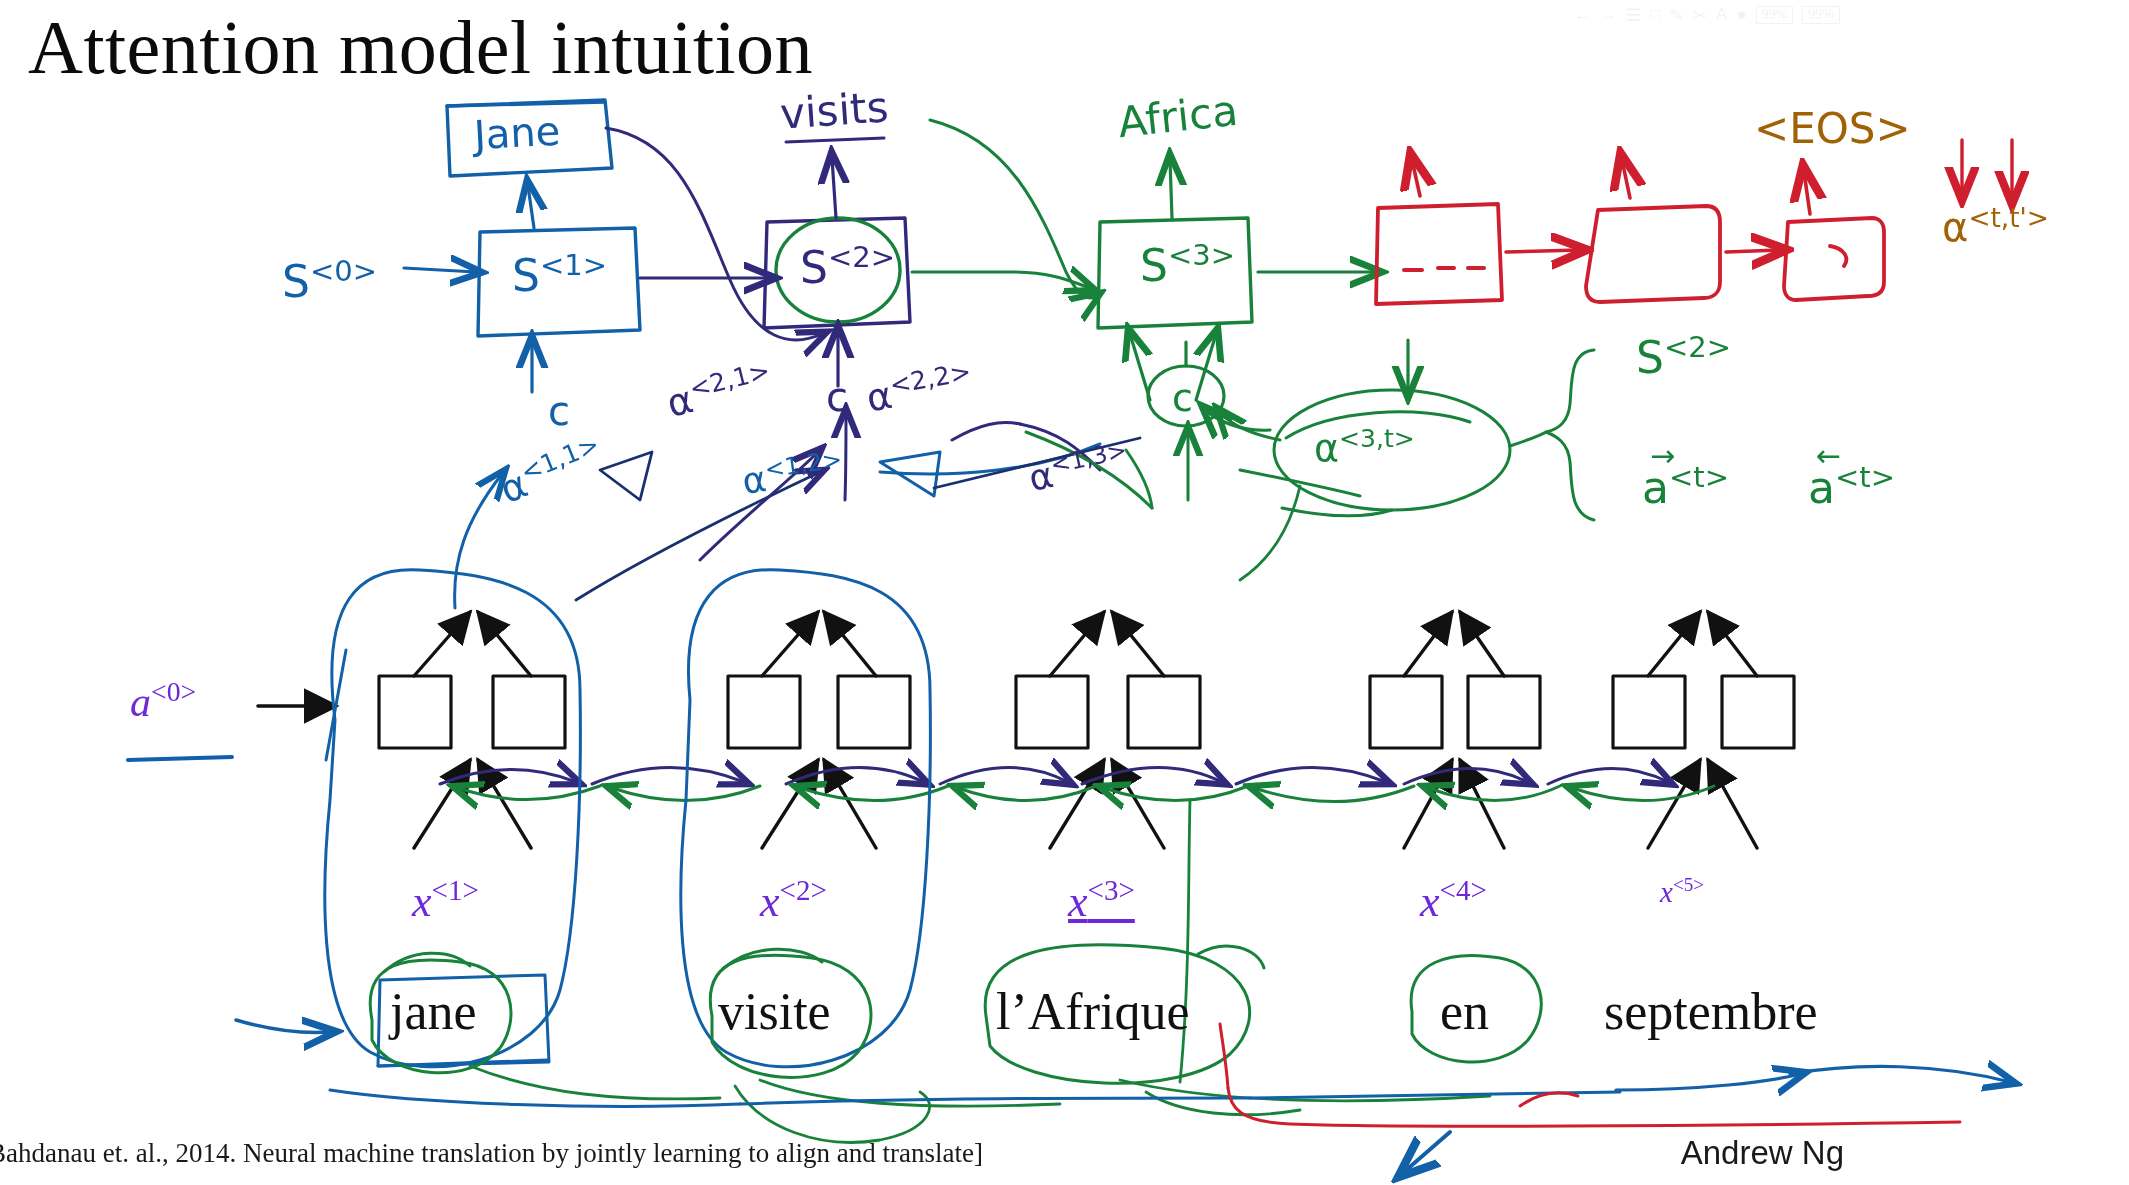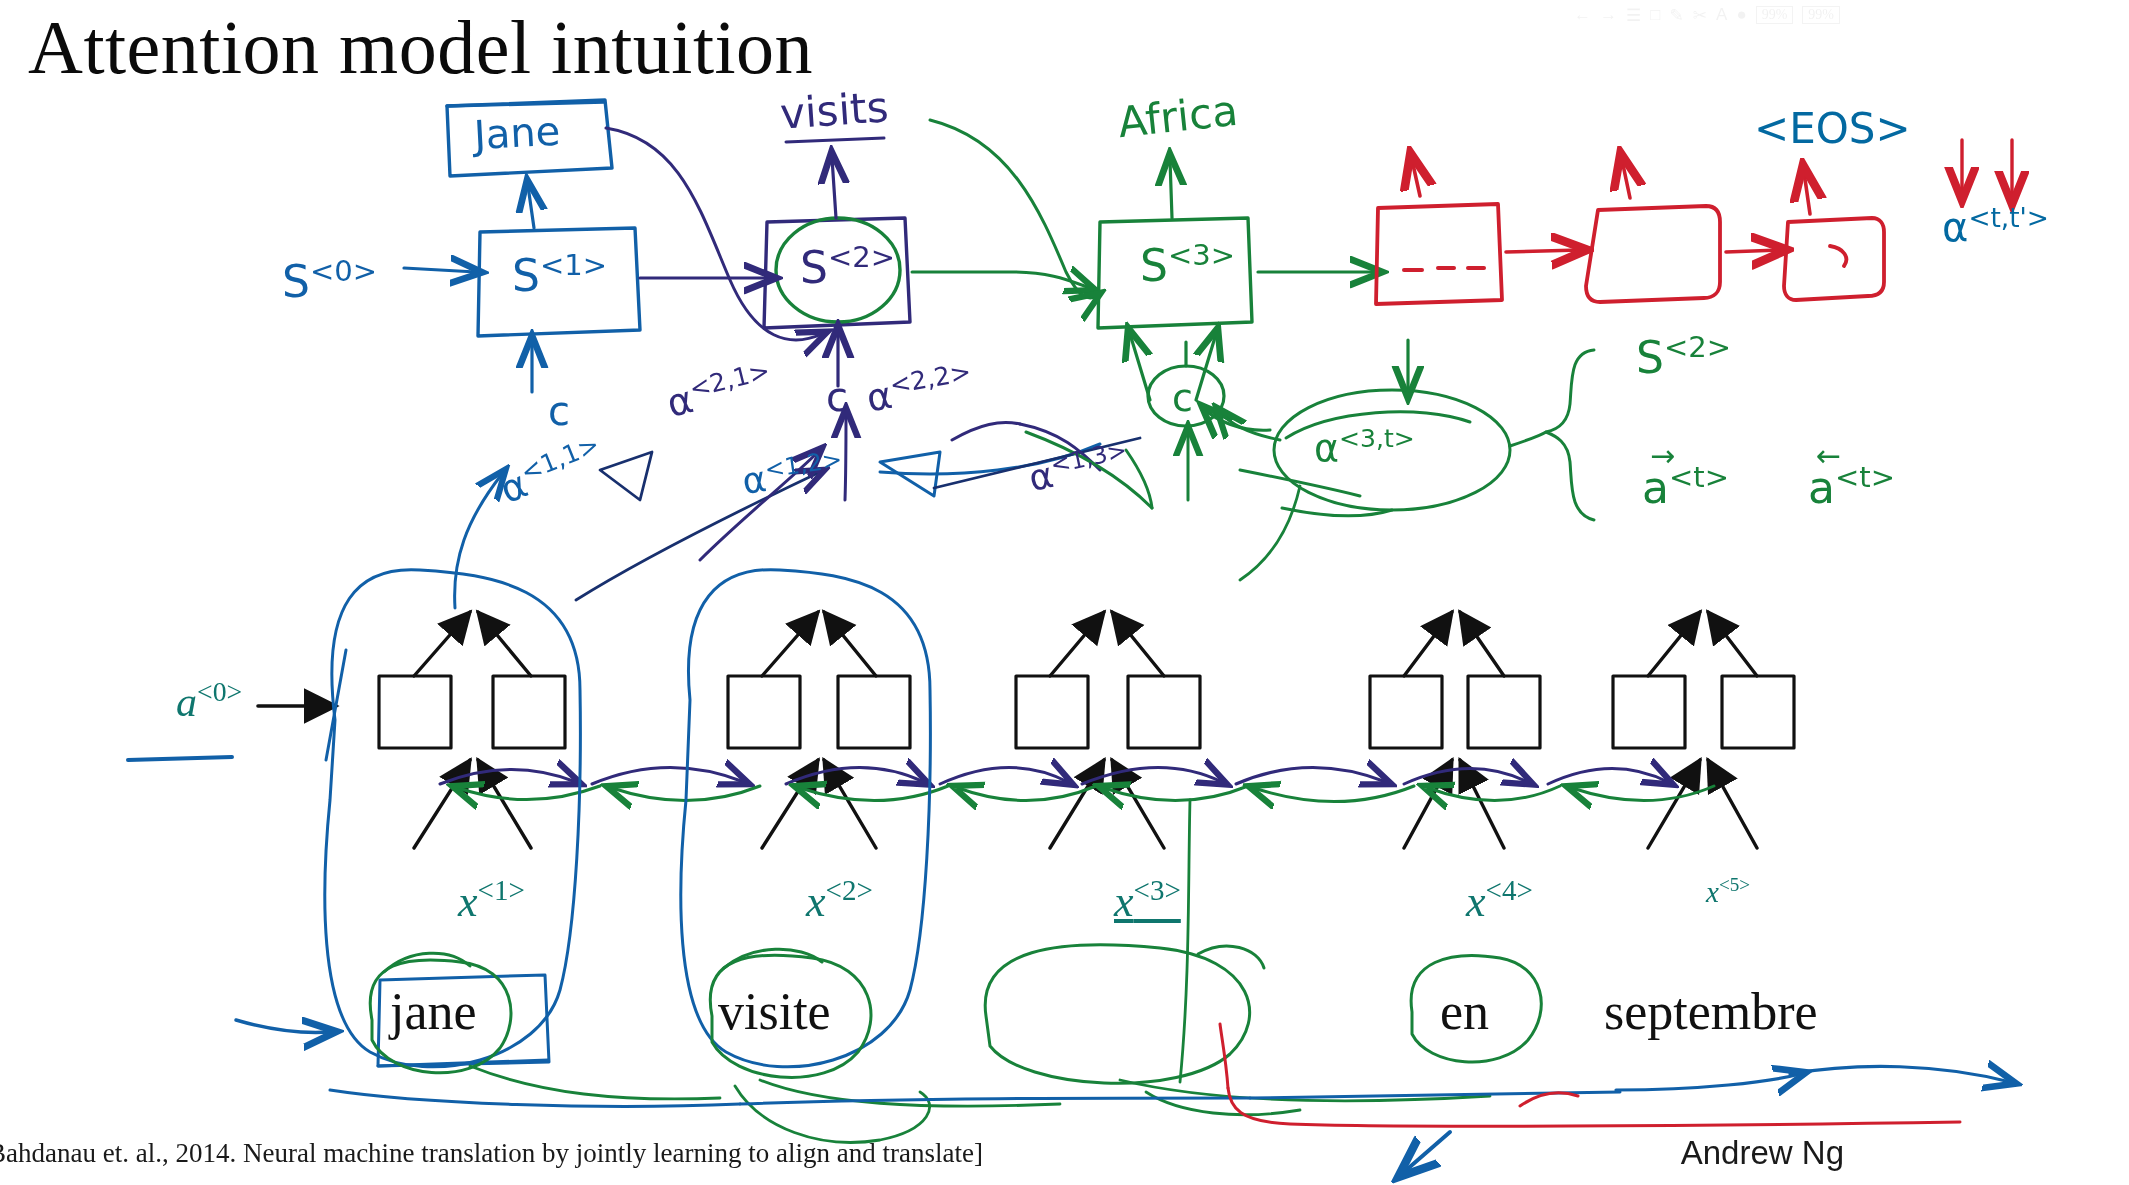--- a/index.html
+++ b/index.html
@@ -7,27 +7,27 @@
        font-family:"Liberation Serif",serif;}
   .slide{position:absolute;left:0;top:0;width:1858px;height:1185px;background:#fff;}
   svg.layer{position:absolute;left:0;top:0;width:2129px;height:1185px;overflow:visible;}
 
   .title{position:absolute;left:28px;top:4px;font-family:"Liberation Serif",serif;
          font-size:76px;color:#0b0b0b;letter-spacing:0.5px;white-space:nowrap;}
 
   .txt{position:absolute;white-space:nowrap;}
   .hand{font-family:"DejaVu Sans",sans-serif;font-weight:500;}
 
-  .serif-it{font-family:"Liberation Serif",serif;font-style:italic;color:#0f766e;margin-left:46px;}
+  .serif-it{font-family:"Liberation Serif",serif;font-style:italic;color:#6d28d9;}
   .serif{font-family:"Liberation Serif",serif;color:#111;}
 
   .c-blue{color:#1160a8;}
   .c-purple{color:#312a7a;}
   .c-green{color:#18823a;}
-  .c-red{color:#0369a1;}
+  .c-red{color:#a16207;}
 
   .footer-cite{position:absolute;left:-12px;top:1138px;font-family:"Liberation Serif",serif;
                font-size:27px;color:#1a1a1a;white-space:nowrap;}
   .footer-name{position:absolute;right:14px;top:1134px;font-family:"Liberation Sans",sans-serif;
                font-size:33px;color:#1a1a1a;white-space:nowrap;}
 
   .toolbar{position:absolute;right:18px;top:2px;height:26px;display:flex;align-items:center;
            gap:9px;opacity:0.055;}
   .toolbar .tb{font-family:"Liberation Sans",sans-serif;font-size:17px;color:#222;}
   .toolbar .tbox{border:1px solid #333;padding:0 5px;font-size:14px;}
@@ -466,19 +466,20 @@
   </div>
   <div class="txt serif-it" style="left:1420px;top:874px;font-size:44px;">
     <span>x</span><span class="sub-lbl" style="font-style:normal;">&lt;4&gt;</span>
   </div>
   <div class="txt serif-it" style="left:1660px;top:874px;font-size:29px;text-align:right;">
     <span>x</span><span class="sub-lbl" style="font-style:normal;">&lt;5&gt;</span>
   </div>
 
   <div class="txt serif" style="left:390px;top:982px;font-size:52px;">jane</div>
   <div class="txt serif" style="left:718px;top:982px;font-size:52px;text-align:center;">visite</div>
+  <div class="txt serif" style="left:996px;top:982px;font-size:52px;">l’Afrique</div>
   <div class="txt serif" style="left:1440px;top:982px;font-size:52px;">en</div>
   <div class="txt serif" style="left:1604px;top:982px;font-size:52px;text-align:right;">septembre</div>
 
   <div class="footer-cite">Bahdanau et. al., 2014. Neural machine translation by jointly learning to align and translate]</div>
   <div class="footer-name">Andrew Ng</div>
 
 </div>
 
 </body></html>

